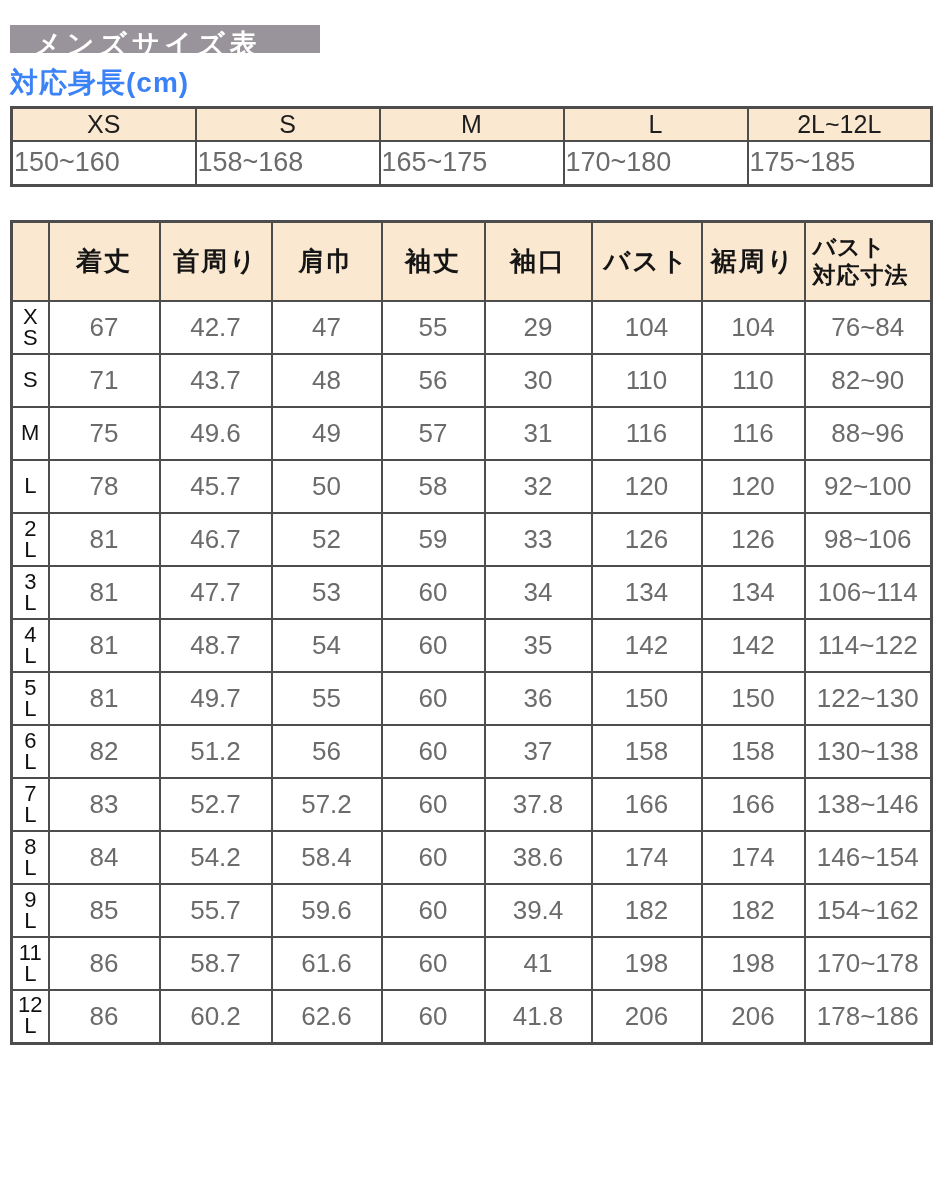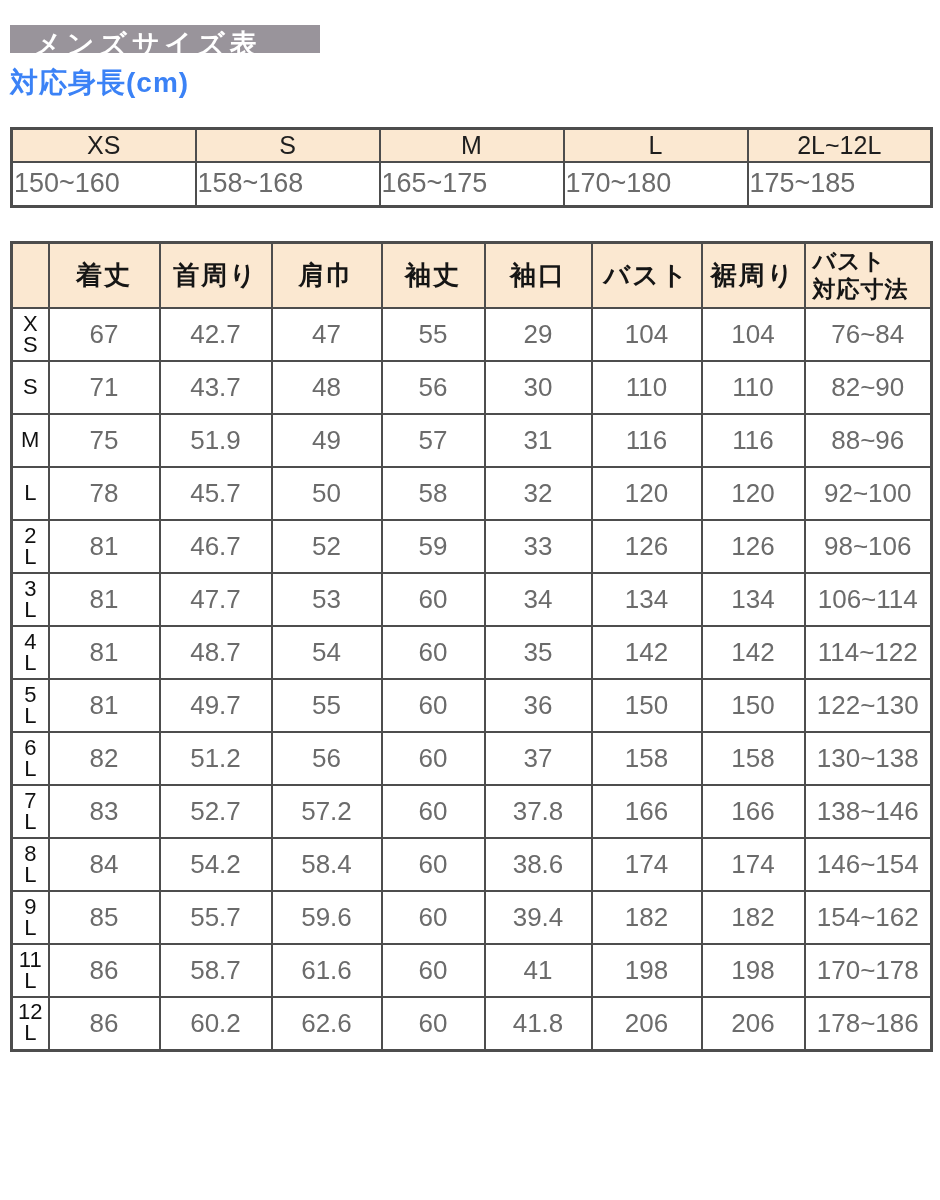--- a/index.html
+++ b/index.html
@@ -40,21 +40,21 @@
     letter-spacing: 1px;
   }
 
   table {
     border-collapse: collapse;
     table-layout: fixed;
     width: 920px;
   }
 
   
-  .height-table { margin-top: 25px; border: 3px solid var(--border); padding-left: 44px; }
+  .height-table { margin-top: 4px; border: 3px solid var(--border); padding-left: 44px; }
   .height-table th {
     background: var(--header-bg);
     border: 2px solid var(--border);
     height: 33px;
     font-size: 25px;
     font-weight: 500;
     color: #1e1e1e;
     text-align: center;
   }
   .height-table td {
@@ -67,21 +67,21 @@
 
   
   .size-table { margin-top: 33px; border: 3px solid var(--border); }
   .size-table th, .size-table td {
     border: 2px solid var(--border);
     text-align: center;
     vertical-align: middle;
   }
   .size-table thead th {
     background: var(--header-bg);
-    height: 66px;
+    height: 80px;
     font-size: 26px;
     font-weight: bold;
     color: #151515;
     letter-spacing: 2px;
   }
   .size-table thead th.bust-range-head {
     font-size: 23px;
     text-align: left;
     padding-left: 7px;
     line-height: 1.22;
@@ -188,21 +188,21 @@
           <td>56</td>
           <td>30</td>
           <td>110</td>
           <td>110</td>
           <td>82~90</td>
         </tr>
 
         <tr>
           <th>M</th>
           <td>75</td>
-          <td>51.9</td>
+          <td>49.6</td>
           <td>49</td>
           <td>57</td>
           <td>31</td>
           <td>116</td>
           <td>116</td>
           <td>88~96</td>
         </tr>
 
         <tr>
           <th>L</th>

